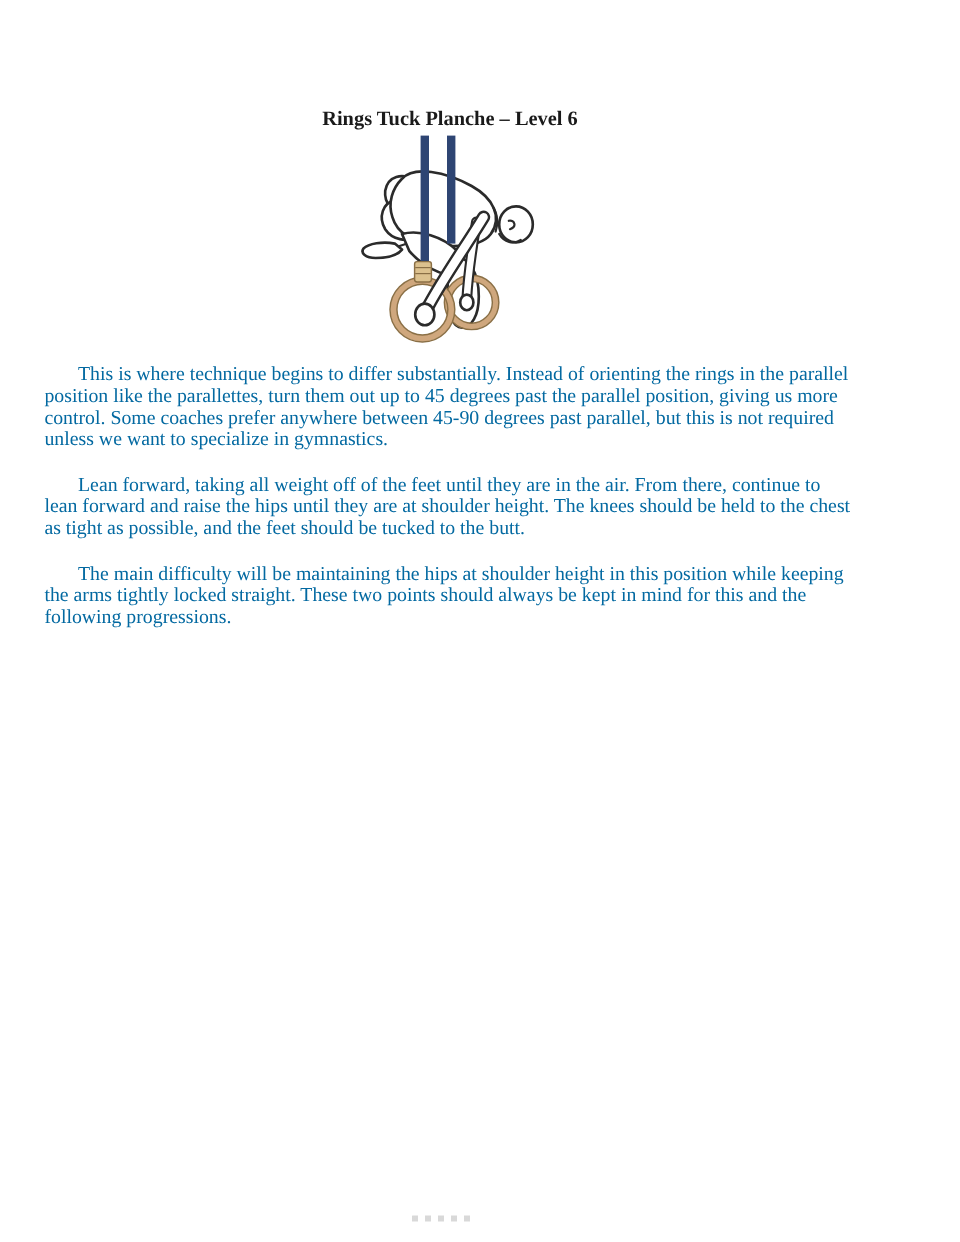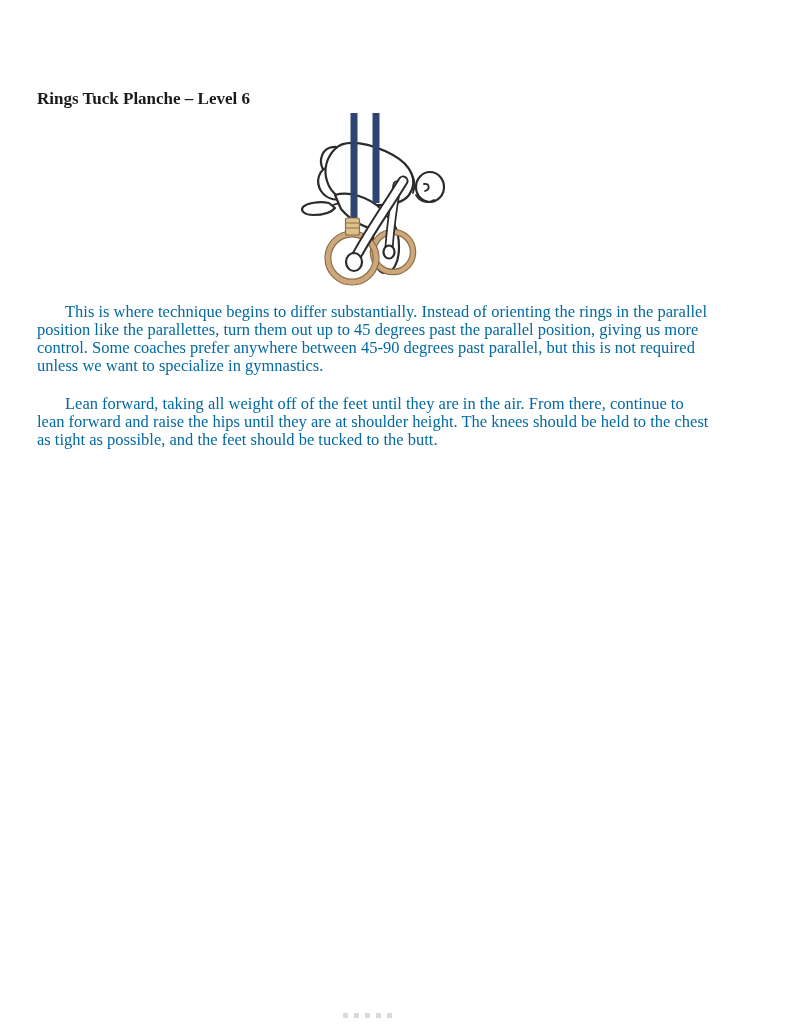--- a/index.html
+++ b/index.html
@@ -2,21 +2,21 @@
 <html style="--strap: #2e4573; --ring: #cfa77d; --ring-edge: #8a6f45; --buckle: #dcc18e; --outline: #2b2b2b;"><head>
 <meta charset="utf-8">
 <style>
   html,body { margin:0; padding:0; background:#ffffff; }
   .page {
     position:relative; width:800px; height:1035px; background:#ffffff;
     font-family:"Liberation Serif", serif; color:#1f1f1f; overflow:hidden;
   }
   .doc-title {
     position:absolute; top:89px; left:37px; width:676px; margin:0;
-    text-align:left; font-size:17px; font-weight:700; color:#1a1a1a;
+    text-align:center; font-size:17px; font-weight:700; color:#1a1a1a;
   }
   .figure {
     position:absolute; top:105px; left:295px; width:165px; height:190px;
   }
   .content {
     position:absolute; top:303px; left:37px; width:678px;
   }
   .content p {
     margin:0 0 20px 0; font-size:16.5px; line-height:18px;
     text-indent:28px; color:#0369a1;
@@ -83,17 +83,18 @@
         <rect x="50.5" y="113" width="14" height="17" rx="2" fill="var(--buckle,#dcc18e)" stroke="var(--ring-edge,#8a6f45)" stroke-width="1.2"></rect>
         <line x1="51" y1="118" x2="64" y2="118" stroke="var(--ring-edge,#8a6f45)" stroke-width="1"></line>
         <line x1="51" y1="123" x2="64" y2="123" stroke="var(--ring-edge,#8a6f45)" stroke-width="1"></line>
       </g>
     </svg>
   </div>
 
   <div class="content">
     <p>This is where technique begins to differ substantially. Instead of orienting the rings in the parallel position like the parallettes, turn them out up to 45 degrees past the parallel position, giving us more control. Some coaches prefer anywhere between 45-90 degrees past parallel, but this is not required unless we want to specialize in gymnastics.</p>
     <p>Lean forward, taking all weight off of the feet until they are in the air. From there, continue to lean forward and raise the hips until they are at shoulder height. The knees should be held to the chest as tight as possible, and the feet should be tucked to the butt.</p>
+    <p>The main difficulty will be maintaining the hips at shoulder height in this position while keeping the arms tightly locked straight. These two points should always be kept in mind for this and the following progressions.</p>
   </div>
 
   <div class="footer-mark"></div>
 
 </div>
 
 </body></html>

